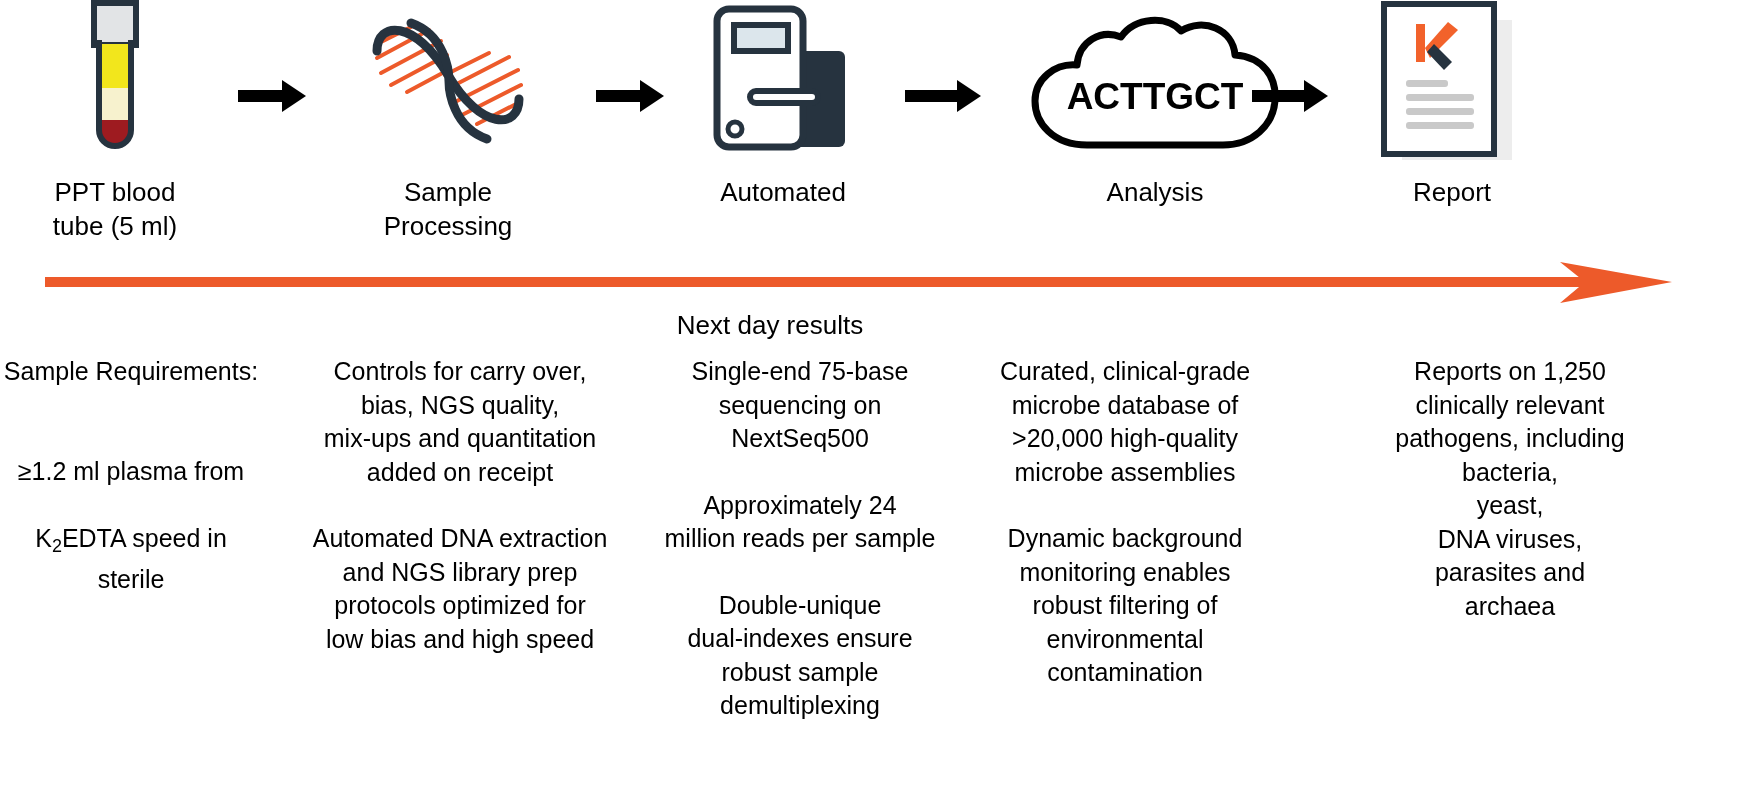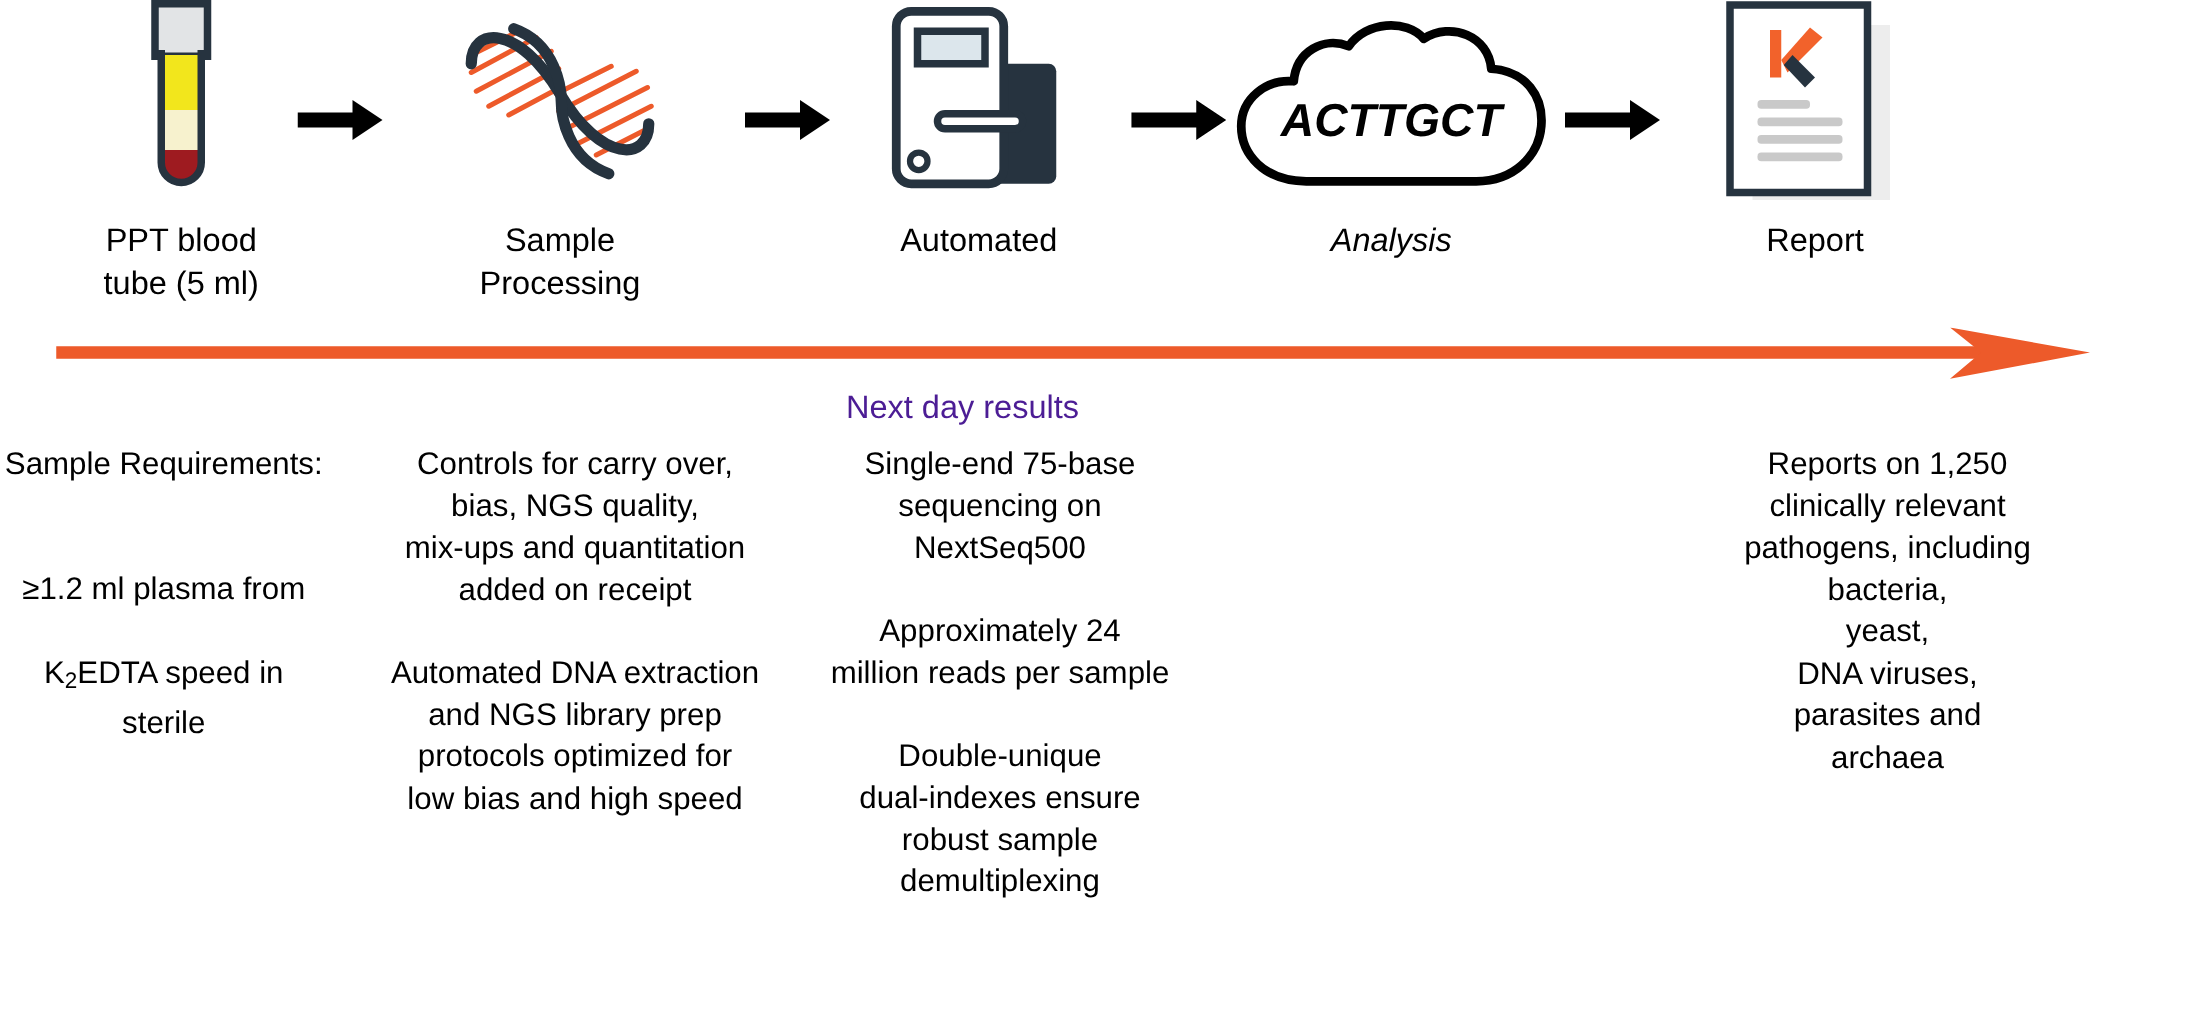--- a/index.html
+++ b/index.html
@@ -42,24 +42,24 @@
   }
   .step-label {
     margin-top: 10px;
     font-size: 26px;
     line-height: 34px;
     text-align: center;
     color: #000;
     white-space: pre-line;
   }
 
-  .step-1 { left: 0px; padding-left: 30px;    }
+  .step-1 { left: 0px;    }
   .step-2 { left: 333px;  }
   .step-3 { left: 668px;  }
-  .step-4 { left: 998px; font-style: italic; }
+  .step-4 { left: 1040px; }
   .step-5 { left: 1337px; }
 
   .arrow {
     position: absolute;
     top: 78px;
   }
   .arrow-1 { left: 238px; }
   .arrow-2 { left: 596px; }
   .arrow-3 { left: 905px; }
   .arrow-4 { left: 1252px; }
@@ -72,21 +72,21 @@
     width: 1749px;
     height: 42px;
   }
   .timeline-caption {
     position: absolute;
     top: 310px;
     left: 0;
     width: 1540px;
     text-align: center;
     font-size: 26px;
-    color: #4c1d95;
+    color: #000000;
   }
 
   
   .details {
     position: absolute;
     top: 355px;
     left: 0;
     width: 1749px;
     height: 454px;
   }
@@ -269,20 +269,31 @@
 sequencing on
 NextSeq500</p>
     <p class="para">Approximately 24
 million reads per sample</p>
     <p class="para">Double-unique
 dual-indexes ensure
 robust sample
 demultiplexing</p>
   </div>
 
+  <div class="col col-4">
+    <p class="para">Curated, clinical-grade
+microbe database of
+&gt;20,000 high-quality
+microbe assemblies</p>
+    <p class="para">Dynamic background
+monitoring enables
+robust filtering of
+environmental
+contamination</p>
+  </div>
 
   <div class="col col-5">
     <p class="para">Reports on 1,250
 clinically relevant
 pathogens, including
 bacteria,
 yeast,
 DNA viruses,
 parasites and
 archaea</p>

